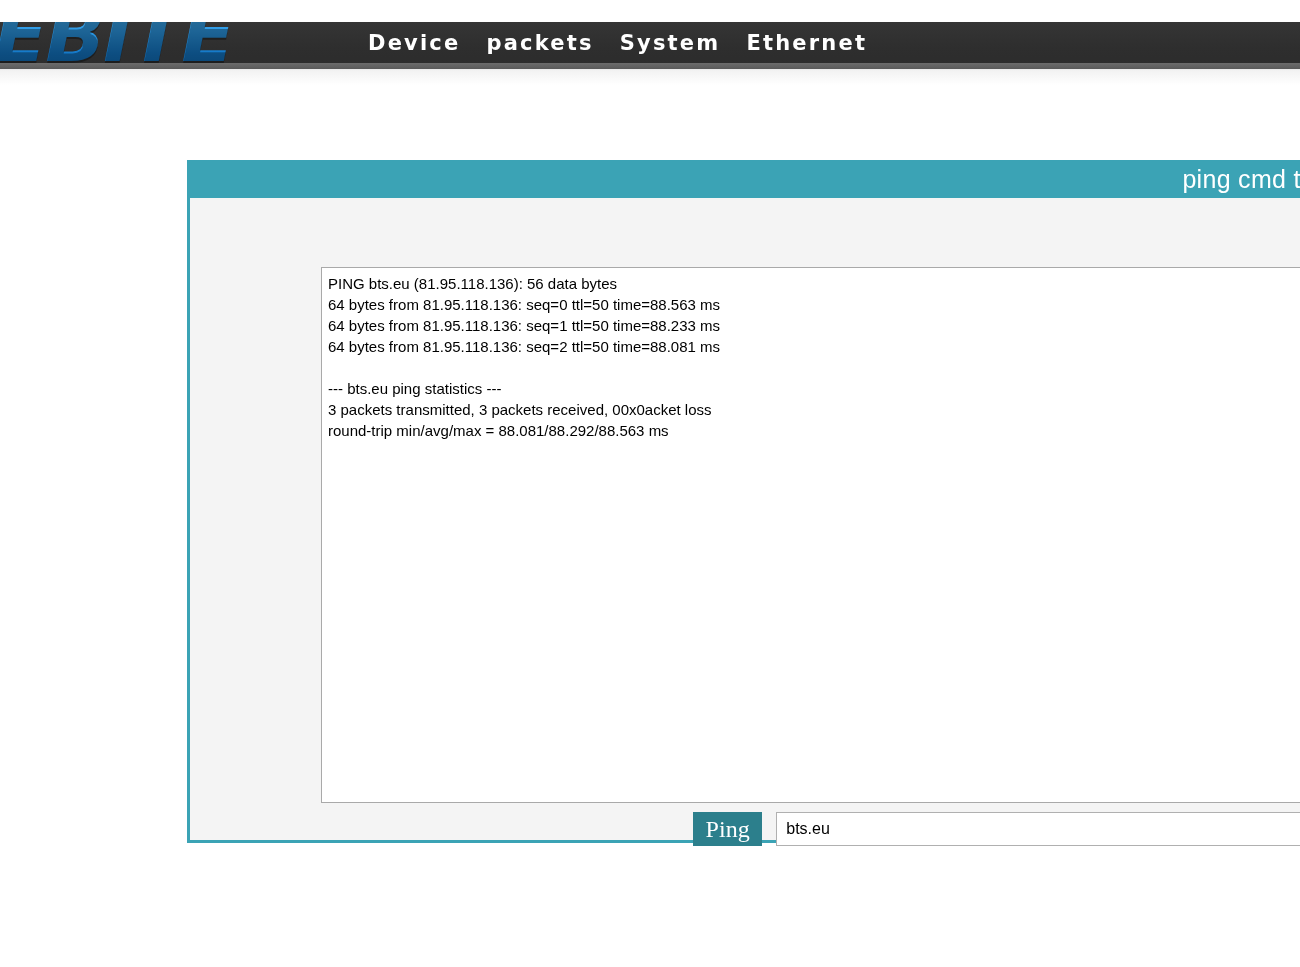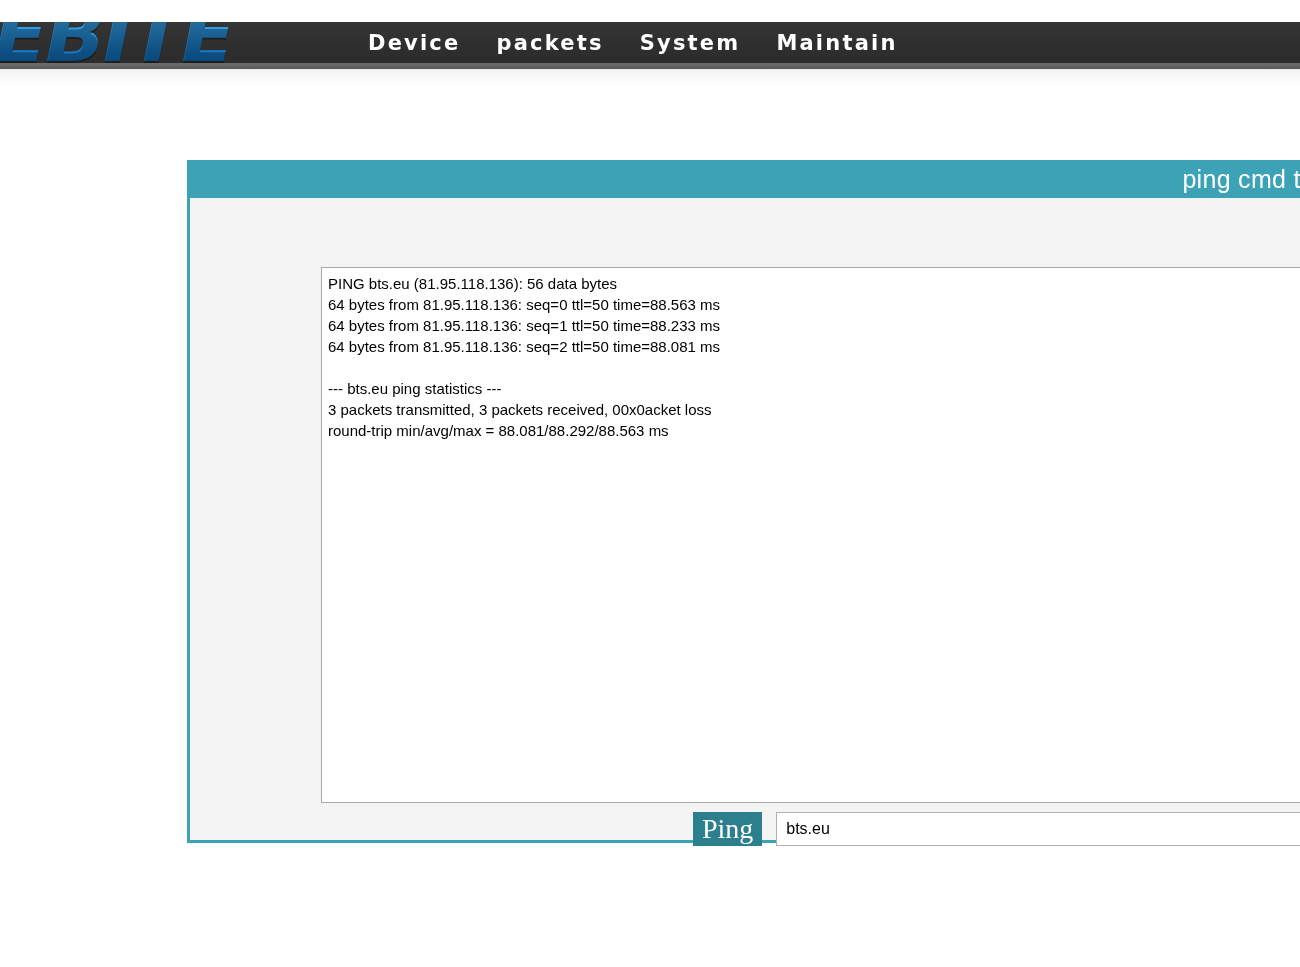--- a/index.html
+++ b/index.html
@@ -55,21 +55,21 @@
     transform-origin: left top;
   }
 
   #nav {
     position: absolute;
     left: 368px;
     top: 0;
     height: 63px;
     display: flex;
     align-items: flex-start;
-    gap: 16px;
+    gap: 6px;
   }
   .nav-item {
     color: #ffffff;
     font-family: "DejaVu Sans", sans-serif;
     font-size: 21px;
     font-weight: bold;
     letter-spacing: 2.2px;
     padding: 4px 20px 0 0;
     line-height: 34px;
     white-space: nowrap;
@@ -140,21 +140,21 @@
     align-items: flex-start;
   }
   #ping-button {
     margin-left: 503px;
     width: 70px;
     height: 34px;
     background: #2c7f8c;
     color: #ffffff;
     border: none;
     font-family: "Liberation Serif", serif;
-    font-size: 28px;
+    font-size: 24px;
     line-height: 34px;
     text-align: center;
     cursor: pointer;
     padding: 0;
     box-sizing: border-box;
   }
   #ping-input {
     margin-left: 14px;
     width: 600px;
     height: 34px;
@@ -170,21 +170,21 @@
 </style>
 </head>
 <body>
 
 <div id="topbar">
   <div id="logo">EBITE</div>
   <div id="nav">
     <a class="nav-item" href="#">Device</a>
     <a class="nav-item" href="#">packets</a>
     <a class="nav-item" href="#">System</a>
-    <a class="nav-item" href="#">Maintain</a>
+    <a class="nav-item" href="#">Ethernet</a>
   </div>
 </div>
 <div id="topbar-shadow"></div>
 
 <div id="panel">
   <div id="panel-header">
     <div id="panel-title">ping cmd test</div>
   </div>
   <div id="panel-body">
     <textarea id="console" readonly="" style="">PING bts.eu (81.95.118.136): 56 data bytes

